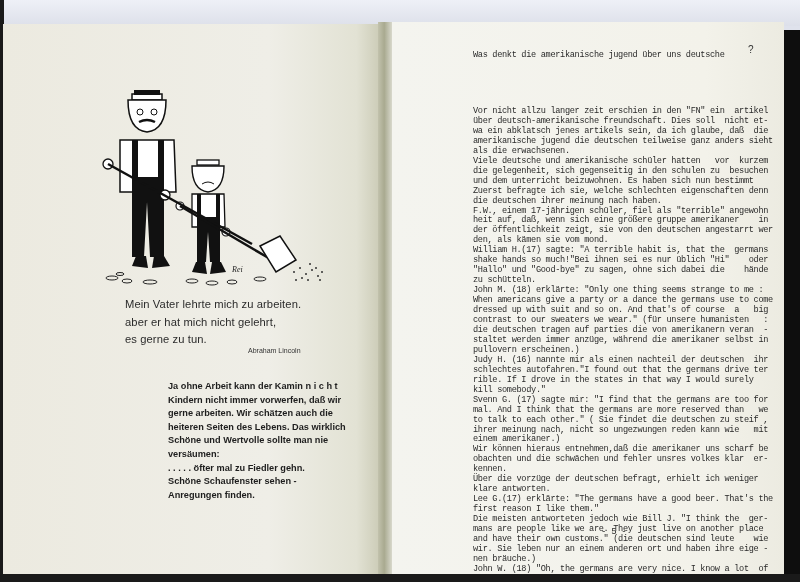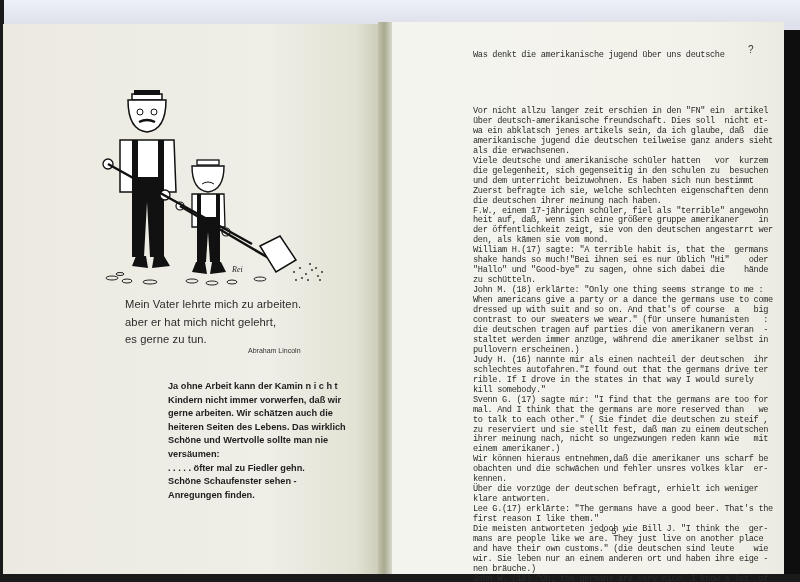--- a/index.html
+++ b/index.html
@@ -177,21 +177,20 @@
     <span>die deutschen tragen auf parties die von amerikanern veran  -</span>
     <span>staltet werden immer anzüge, während die amerikaner selbst in</span>
     <span>pullovern erscheinen.)</span>
     <span>Judy H. (16) nannte mir als einen nachteil der deutschen  ihr</span>
     <span>schlechtes autofahren."I found out that the germans drive ter</span>
     <span>rible. If I drove in the states in that way I would surely</span>
     <span>kill somebody."</span>
     <span>Svenn G. (17) sagte mir: "I find that the germans are too for</span>
     <span>mal. And I think that the germans are more reserved than   we</span>
     <span>to talk to each other." ( Sie findet die deutschen zu steif ,</span>
-    <span>zu reserviert und sie stellt fest, daß man zu einem deutschen</span>
     <span>ihrer meinung nach, nicht so ungezwungen reden kann wie   mit</span>
     <span>einem amerikaner.)</span>
     <span>Wir können hieraus entnehmen,daß die amerikaner uns scharf be</span>
     <span>obachten und die schwächen und fehler unsres volkes klar  er-</span>
     <span>kennen.</span>
     <span>Über die vorzüge der deutschen befragt, erhielt ich weniger</span>
     <span>klare antworten.</span>
     <span>Lee G.(17) erklärte: "The germans have a good beer. That's the</span>
     <span>first reason I like them."</span>
     <span>Die meisten antworteten jedoch wie Bill J. "I think the  ger-</span>

